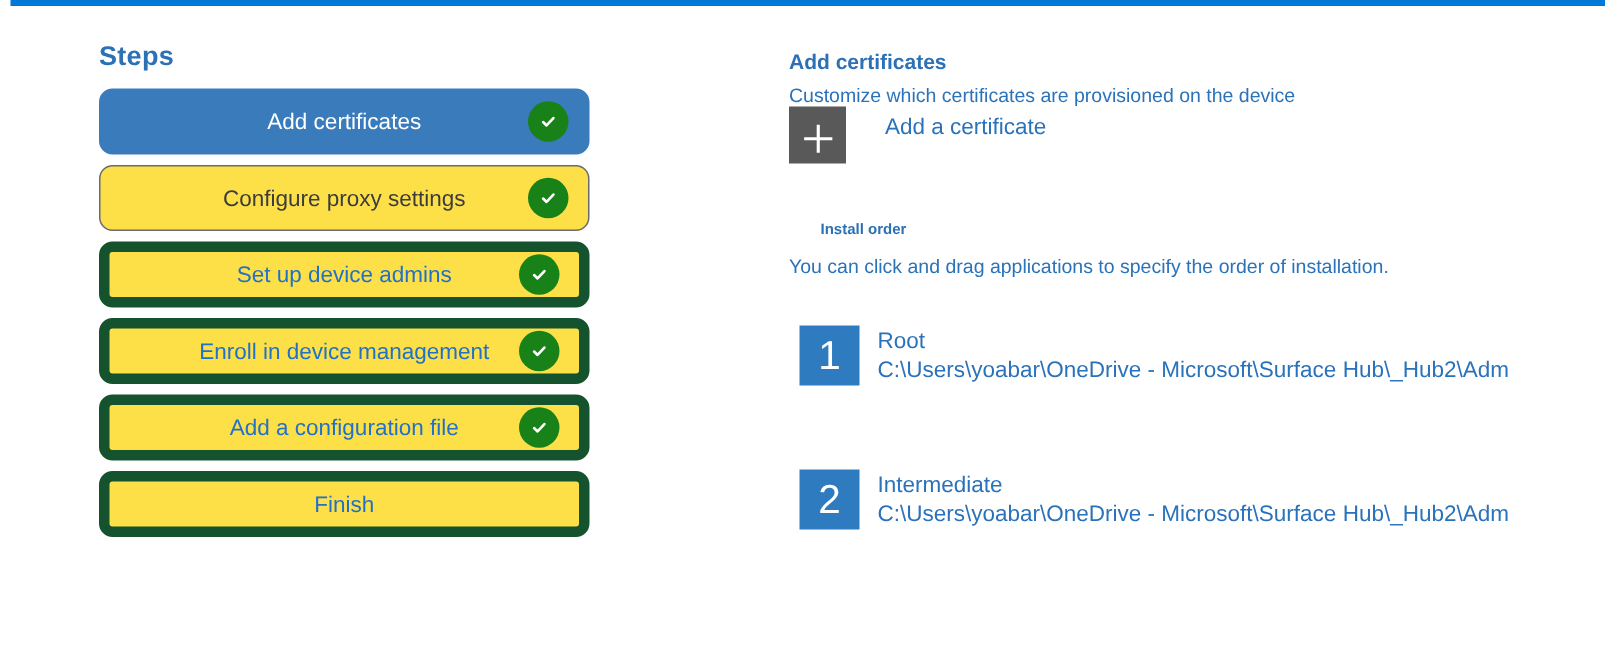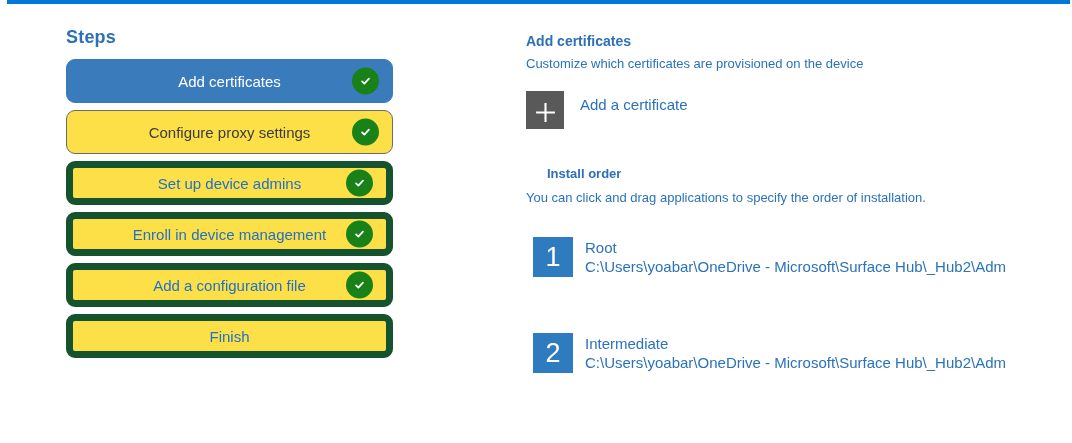--- a/index.html
+++ b/index.html
@@ -37,29 +37,29 @@
     width:27px; height:27px; border-radius:50%;
     background:#188118; display:flex; align-items:center; justify-content:center;
   }
   .check-badge svg { width:15px; height:15px; display:block; }
 
   
   .content { position:absolute; left:526px; top:33px; width:540px; }
   .content-title { color:#2c70b6; font-size:14px; font-weight:bold; line-height:16px; }
   .content-subtitle { color:#2a72ba; font-size:13px; margin-top:7px; line-height:15px; }
 
-  .add-cert-row { display:flex; align-items:flex-start; gap:16px; margin-top:20px; cursor:pointer; }
+  .add-cert-row { display:flex; align-items:flex-start; gap:26px; cursor:pointer; }
   .plus-btn {
     width:38px; height:38px; background:#595959; flex:0 0 auto;
     display:flex; align-items:center; justify-content:center;
   }
   .plus-btn svg { width:23px; height:23px; display:block; margin-top:4px; }
   .add-cert-label { color:#2a72ba; font-size:15px; margin-top:5px; }
 
-  .install-title { color:#2c70b6; font-size:13px; font-weight:bold; margin-top:37px; line-height:16px;padding-left:21px; }
+  .install-title { color:#2c70b6; font-size:10px; font-weight:bold; margin-top:37px; line-height:16px;padding-left:21px; }
   .install-subtitle { color:#2a72ba; font-size:13px; margin-top:8px; line-height:15px; }
 
   .install-items { display:flex; flex-direction:column; gap:56px; margin-top:32px; margin-left:7px; }
   .install-item { display:flex; align-items:flex-start; gap:12px; cursor:grab; }
   .num-badge {
     width:40px; height:40px; background:#2e7bc0; flex:0 0 auto;
     color:#ffffff; font-size:27px; line-height:40px; text-align:center;
   }
   .item-text { display:flex; flex-direction:column; margin-top:1px; white-space:nowrap; }
   .item-name { color:#2a72ba; font-size:15px; line-height:19px; }

